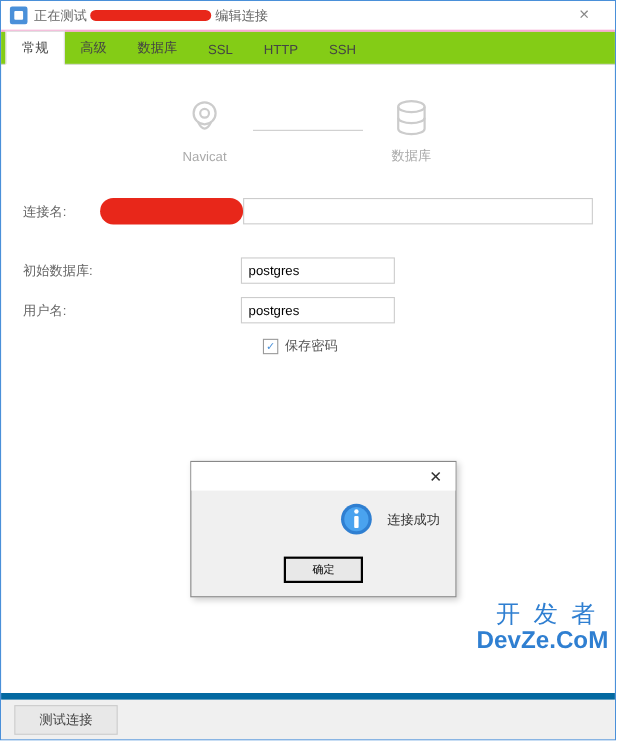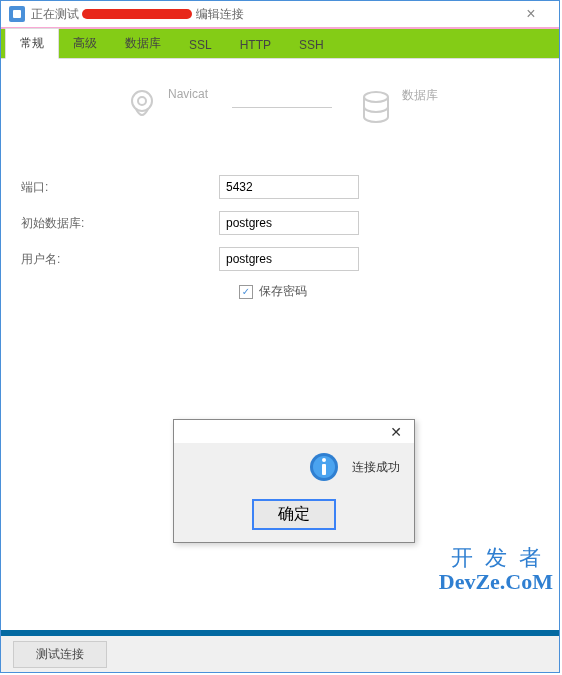--- a/index.html
+++ b/index.html
@@ -21,57 +21,57 @@
 .titlebar .redact { display: inline-block; width: 110px; height: 10px; background: #e8271a; border-radius: 5px; vertical-align: middle; }
 .titlebar .spacer { flex: 1; }
 .titlebar .close { width: 40px; text-align: center; color: #888; font-size: 16px; cursor: pointer; }
 .tabs {
   display: flex; background: #84cc16; border-bottom: 1px solid #ddd; padding-left: 4px; height: 30px; align-items: flex-end;
 }
 .tab { padding: 6px 14px; color: #444; cursor: pointer; font-size: 12px; }
 .tab.active { background: #fff; border: 1px solid #ddd; border-bottom: 1px solid #fff; margin-bottom: -1px; }
 .content { flex: 1; padding: 18px 20px; position: relative; }
 .diagram { display: flex; align-items: center; justify-content: center; gap: 24px; margin: 10px 0 30px; }
-.diag-col { display: flex; align-items: flex-start; gap: 6px; color: #bbb; }
+.diag-col { display: flex; flex-direction: column; align-items: center; gap: 6px; color: #bbb; }
 .diag-label { font-size: 12px; color: #aaa; }
 .diag-line { width: 100px; height: 1px; background: #ccc; }
 .form-row { display: flex; align-items: center; margin-bottom: 12px; }
 .form-row label { width: 80px; color: #666; font-size: 12px; }
 .form-row .field { flex: 1; max-width: 320px; }
 .form-row input[type="text"], .form-row input[type="password"] {
   width: 100%; height: 24px; border: 1px solid #ccc; padding: 2px 6px; font-size: 12px;
 }
 .form-row input.short { width: 140px; }
 .redact-blob { width: 130px; height: 24px; background: #e8271a; border-radius: 12px; margin-left: -10px; }
 .checkbox-row { margin-left: 218px; display: flex; align-items: center; gap: 6px; color: #555; margin-top: 6px; }
 .checkbox-row .cb { width: 14px; height: 14px; border: 1px solid #999; display: inline-flex; align-items: center; justify-content: center; color: #4a90d9; font-size: 10px; }
 .footer {
   height: 42px; background: #f0f0f0; border-top: 6px solid #0369a1; display: flex; align-items: center; padding: 0 12px;
 }
 .btn {
   background: #e8e8e8; border: 1px solid #ccc; padding: 4px 22px; font-size: 12px; cursor: pointer; color: #444;
 }
 .watermark {
   position: absolute; right: 6px; bottom: 36px; color: #2f7fd1; font-size: 22px;
-  font-family: Liberation Serif, serif; line-height: 1.1; text-align: right; pointer-events: none; margin-top: 34px;
+  font-family: Liberation Sans, sans-serif; line-height: 1.1; text-align: right; pointer-events: none; margin-top: 34px;
 }
 .watermark .l1 { letter-spacing: 12px; }
 .watermark .l2 { font-weight: bold; }
 
 .modal {
   position: absolute; left: 172px; top: 360px; width: 242px; height: 124px;
   background: #f0f0f0; border: 1px solid #888; box-shadow: 2px 2px 6px rgba(0,0,0,0.2);
   display: flex; flex-direction: column;
 }
 .modal-title { height: 26px; display: flex; justify-content: flex-end; align-items: center; padding-right: 4px; background: #fff; }
 .modal-close { width: 28px; text-align: center; font-size: 14px; cursor: pointer; }
 .modal-body { flex: 1; display: flex; align-items: center; padding: 8px 14px; gap: 12px; justify-content: flex-end; }
 .info-icon { width: 32px; height: 32px; }
 .modal-footer { display: flex; justify-content: center; padding: 8px 0 12px; }
-.modal-btn { border: 2px solid #3b82f6; background: #e8e8e8; padding: 3px 24px; font-size: 16px; cursor: pointer; text-align: center; }
+.modal-btn { border: 2px solid #000000; background: #e8e8e8; padding: 3px 24px; font-size: 10px; cursor: pointer; text-align: center; }
 </style>
 </head>
 <body>
 
 <div class="window">
 
   <div class="titlebar">
     <span class="app-icon">
       <svg width="10" height="10" viewBox="0 0 10 10">
           <rect x="1" y="1" width="8" height="8" fill="#fff" rx="1"></rect>
@@ -110,28 +110,28 @@
       <div class="diag-col">
         <svg width="40" height="40" viewBox="0 0 40 40">
           <ellipse cx="20" cy="10" rx="12" ry="5" fill="none" stroke="#ccc" stroke-width="2"></ellipse>
           <path d="M8 10 V30 a12 5 0 0 0 24 0 V10" fill="none" stroke="#ccc" stroke-width="2"></path>
           <path d="M8 20 a12 5 0 0 0 24 0" fill="none" stroke="#ccc" stroke-width="2"></path>
         </svg>
         <span class="diag-label">数据库</span>
       </div>
     </div>
 
+    <div class="form-row">
+      <label>连接名:</label>
+      <div class="redact-blob"></div>
+      <div class="field"><input type="text" value="" style=""></div>
+    </div>
 
     <div style="height:18px"></div>
 
-    <div class="form-row">
-      <label>端口:</label>
-      <div style="width:118px"></div>
-      <input type="text" class="short" value="5432" style="">
-    </div>
     <div class="form-row">
       <label>初始数据库:</label>
       <div style="width:118px"></div>
       <input type="text" class="short" value="postgres" style="">
     </div>
     <div class="form-row">
       <label>用户名:</label>
       <div style="width:118px"></div>
       <input type="text" class="short" value="postgres" style="">
     </div>

